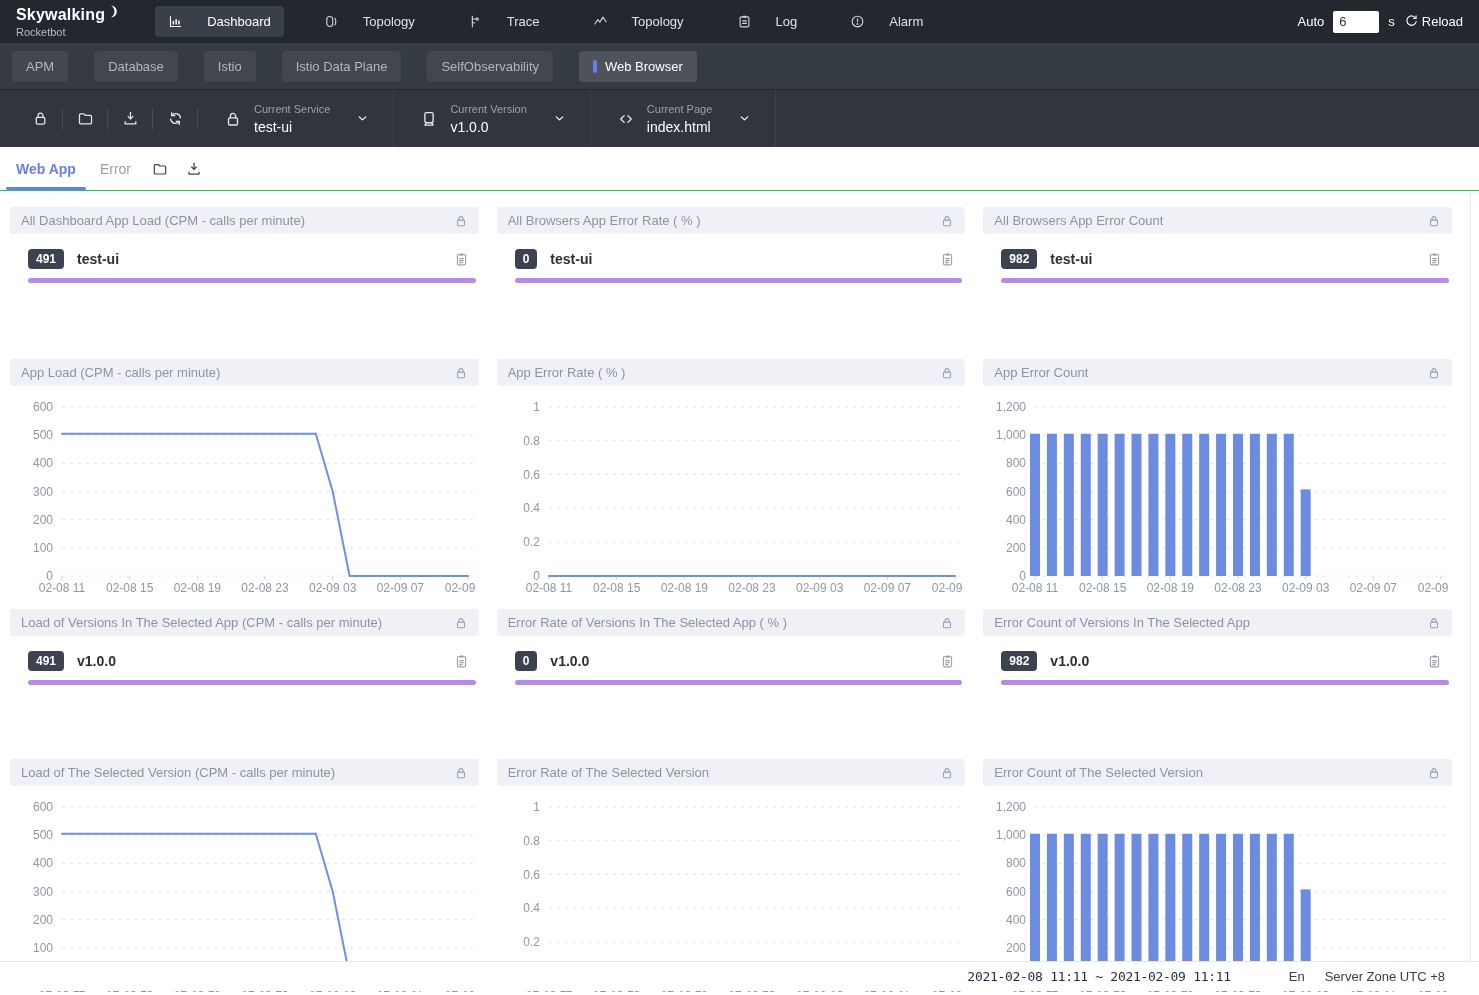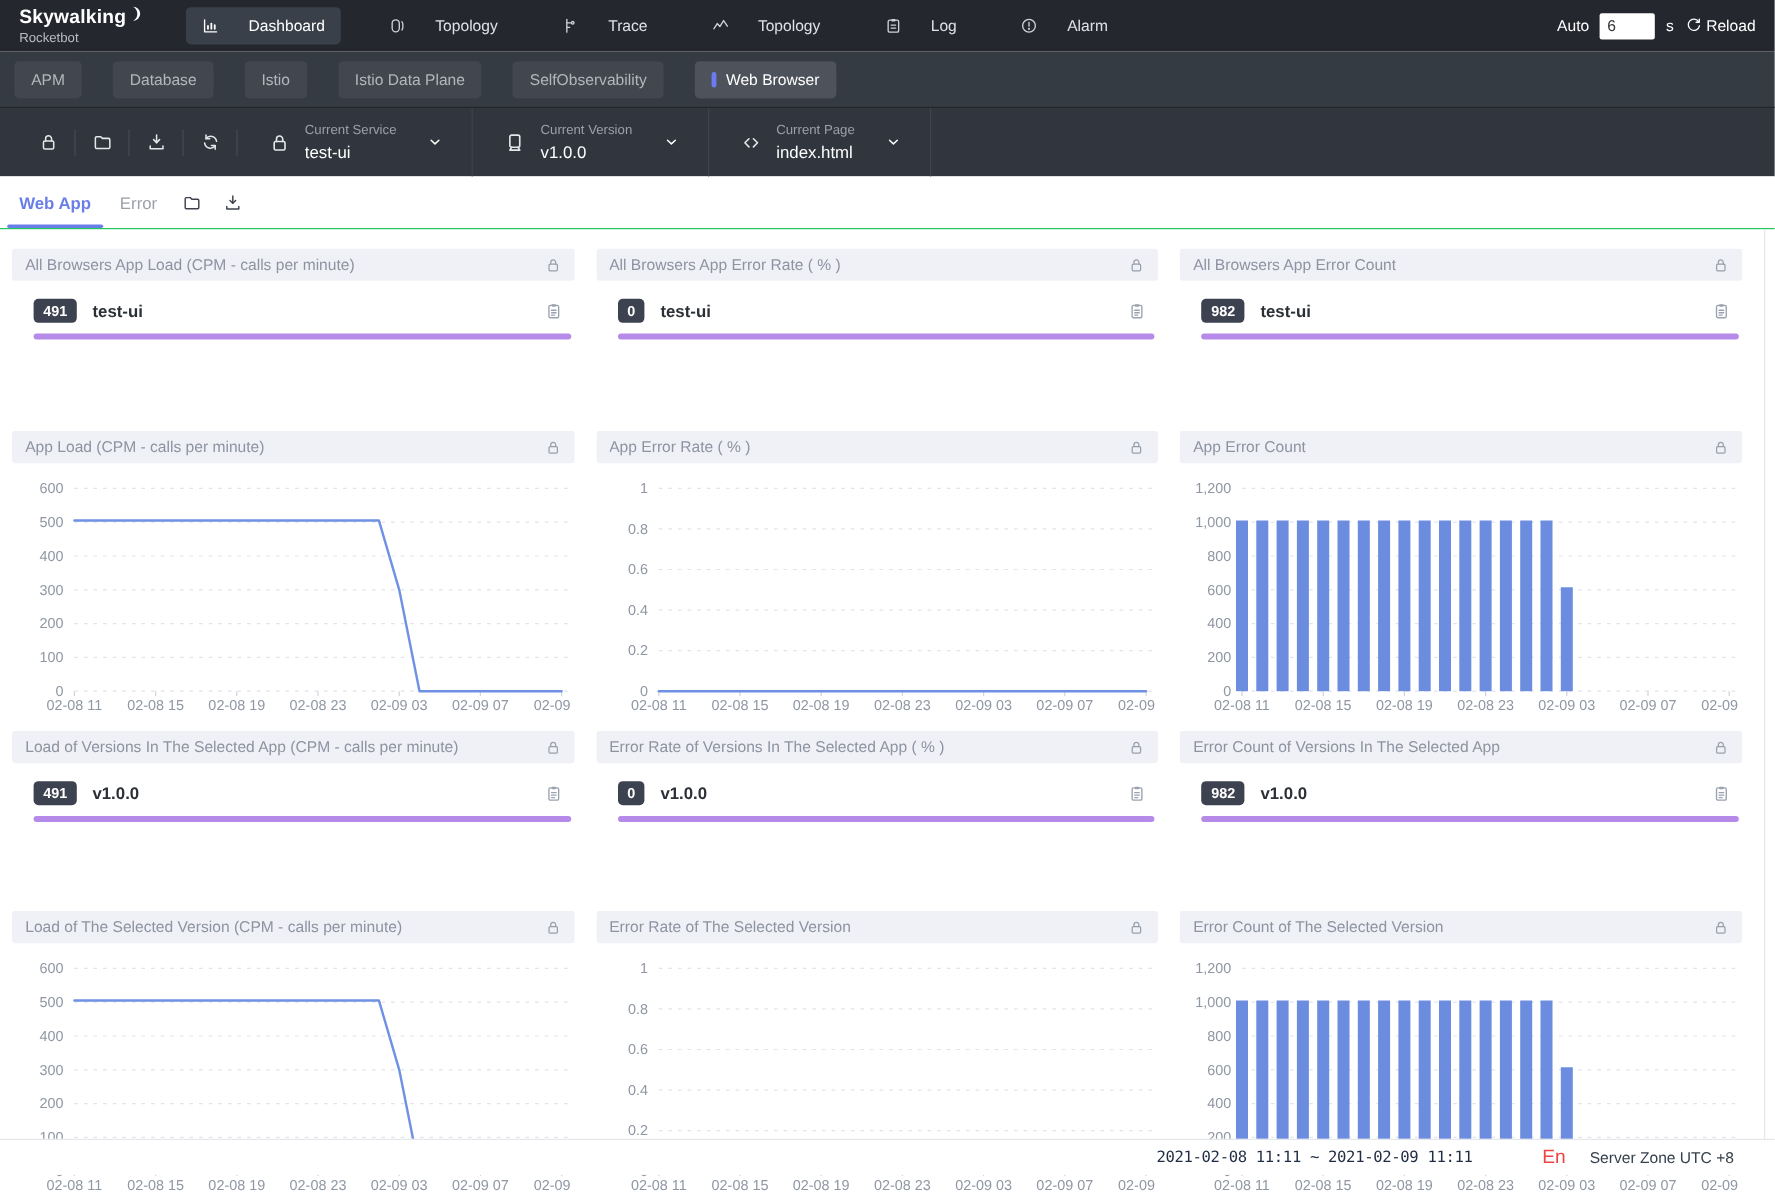--- a/index.html
+++ b/index.html
@@ -58,23 +58,23 @@
   .panel-title { font-size:13px; color:#8d93a1; white-space:nowrap; overflow:hidden; }
   .panel-lock { font-size:14px; color:#98a0ac; cursor:pointer; }
   .card-body { display:flex; align-items:center; padding:15px 10px 0 18px; gap:13px; }
   .badge { background:#3d4250; color:#fff; font-size:12px; font-weight:bold; padding:3px 8px; border-radius:4px; }
   .card-name { font-size:14px; color:#2b2f36; font-weight:bold; flex:1; }
   .clip-icon { font-size:15px; color:#9aa2ae; cursor:pointer; }
   .slider-bar { height:5px; background:#b58ae8; border-radius:3px; margin:9px 3px 0 18px; cursor:pointer; }
   .chart-wrap { margin-top:2px; }
 
   
-  .footer { position:absolute; left:0; right:0; bottom:16px; height:30px; background:#fff; border-top:1px solid #e3e6ea; display:flex; align-items:center; justify-content:flex-end; z-index:10; }
+  .footer { position:absolute; left:0; right:0; bottom:4px; height:30px; background:#fff; border-top:1px solid #e3e6ea; display:flex; align-items:center; justify-content:flex-end; z-index:10; }
   .footer-time { font-family:"DejaVu Sans Mono", monospace; font-size:13px; color:#1f2c44; letter-spacing:-.3px; }
-  .footer-lang { font-size:16px; color:#ef4444; margin:0 20px 0 58px; cursor:pointer; }
+  .footer-lang { font-size:13px; color:#404040; margin:0 20px 0 58px; cursor:pointer; }
   .footer-zone { font-size:13px; color:#36404d; margin-right:34px; }
   .scroll-line { position:absolute; top:191px; bottom:30px; right:8px; width:1px; background:#e6e6ec; z-index:4; }
 </style>
 </head>
 <body>
 
 <header class="navbar">
   <div class="brand">
     <div class="brand-top">
       <span class="brand-title">Skywalking</span>
@@ -301,21 +301,21 @@
           <path d="M8.5 9l3.5 3.5L15.5 9"></path>
           <path d="M4.5 16.5v3.2h15v-3.2"></path>
         </svg>
       </span>
     </div>
   </div>
 
 <main class="grid" id="panel-grid">
     <div class="panel panel-card">
       <div class="panel-header">
-        <span class="panel-title">All Browsers App Load (CPM - calls per minute)</span>
+        <span class="panel-title">All Dashboard App Load (CPM - calls per minute)</span>
         <span class="icon panel-lock">
           <svg viewBox="0 0 24 24" fill="none" stroke="currentColor" stroke-width="1.8" stroke-linecap="round" stroke-linejoin="round">
             <rect x="6" y="10.5" width="12" height="9.5" rx="1.6"></rect>
             <path d="M8.5 10.5V8a3.5 3.5 0 0 1 7 0v2.5"></path>
           </svg>
         </span>
       </div>
       <div class="card-body">
         <span class="badge">491</span>
         <span class="card-name">test-ui</span>

